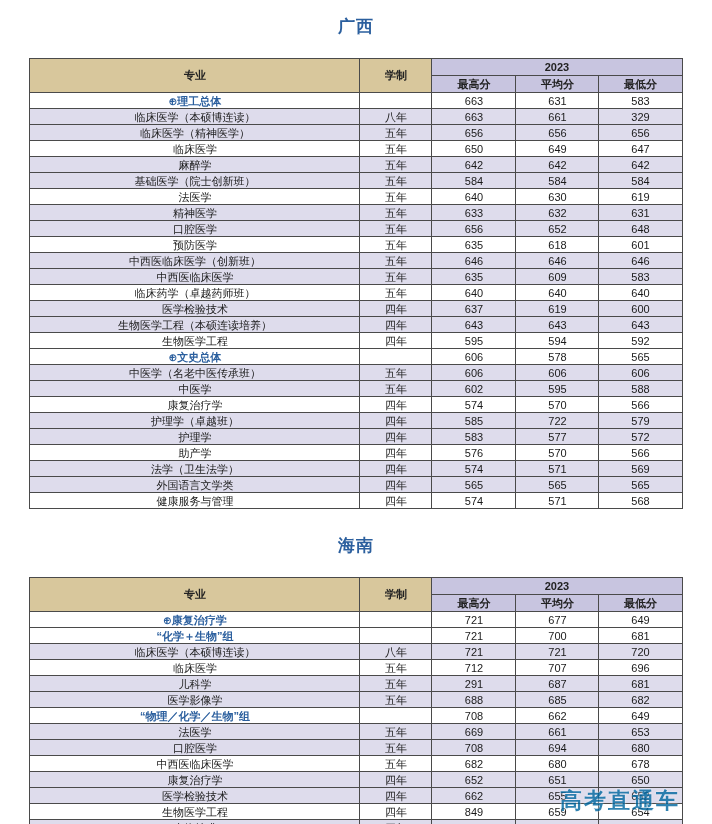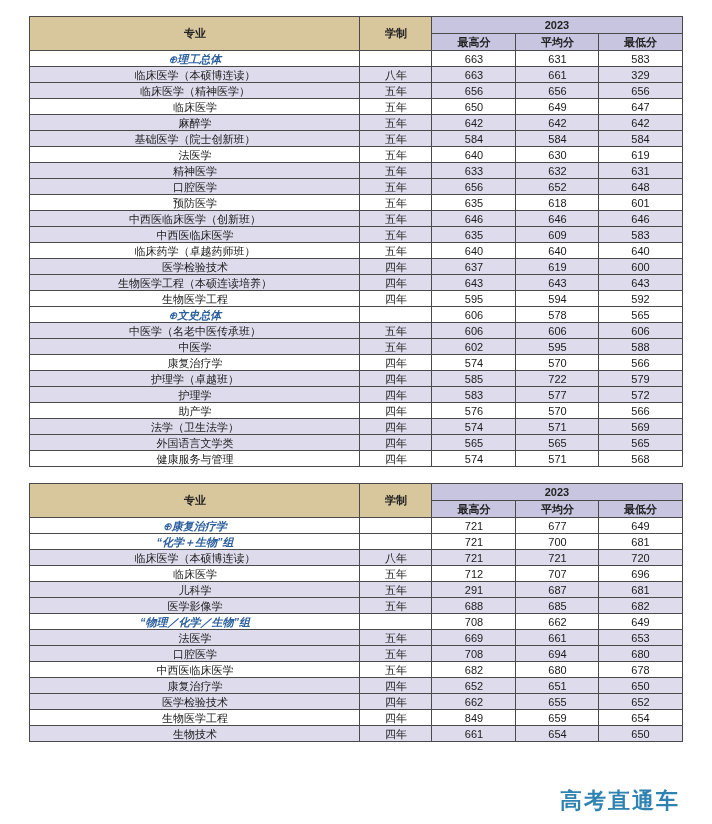--- a/index.html
+++ b/index.html
@@ -16,21 +16,21 @@
     font-size: 17px;
     font-weight: bold;
     color: var(--title-blue, #2b5f9e);
     padding: 15px 0 12px 0;
     letter-spacing: 1px;
   }
   .prov-title.second { padding-top: 17px; }
 
   table.score-table {
     width: 652px;
-    margin: 16px auto;
+    margin: 8px auto;
     border-collapse: collapse;
     table-layout: fixed;
   }
   .score-table th, .score-table td {
     border: 1px solid var(--border, #4a4a4a);
     text-align: center;
     vertical-align: middle;
     font-size: 11px;
     padding: 0 3px;
     white-space: nowrap;
@@ -48,21 +48,20 @@
   }
   .th-tan    { background: var(--header-tan, #d8c79c); }
   .th-purple { background: var(--header-purple, #c8c5e0); }
 
   tr.row-white  td { background: #ffffff; }
   tr.row-purple td { background: var(--row-purple, #dedcec); }
 
   tr.row-special td.cell-major {
     color: var(--title-blue, #2b5f9e);
     font-weight: bold;
-    font-style: italic;
   }
 
   .watermark {
     position: absolute;
     left: 560px;
     top: 786px;
     font-size: 22px;
     font-weight: bold;
     color: #0369a1;
     opacity: 0.82;
@@ -70,20 +69,21 @@
     text-shadow: 0 0 2px #ffffff;
     pointer-events: none;
   }
 </style>
 </head>
 <body>
 
 <div class="page">
 
   <section>
+    <h2 class="prov-title">广西</h2>
     <table class="score-table">
       <colgroup>
         <col style="width:330px">
           <col style="width:72px">
           <col style="width:84px">
           <col style="width:83px">
           <col style="width:83px">
       </colgroup>
       <thead>
         <tr>
@@ -278,20 +278,21 @@
             <td class="cell-duration">四年</td>
             <td class="cell-score">574</td>
             <td class="cell-score">571</td>
             <td class="cell-score">568</td>
           </tr>
         </tbody>
     </table>
   </section>
 
   <section>
+    <h2 class="prov-title second">海南</h2>
     <table class="score-table">
       <colgroup>
         <col style="width:330px">
           <col style="width:72px">
           <col style="width:84px">
           <col style="width:83px">
           <col style="width:83px">
       </colgroup>
       <thead>
         <tr>

